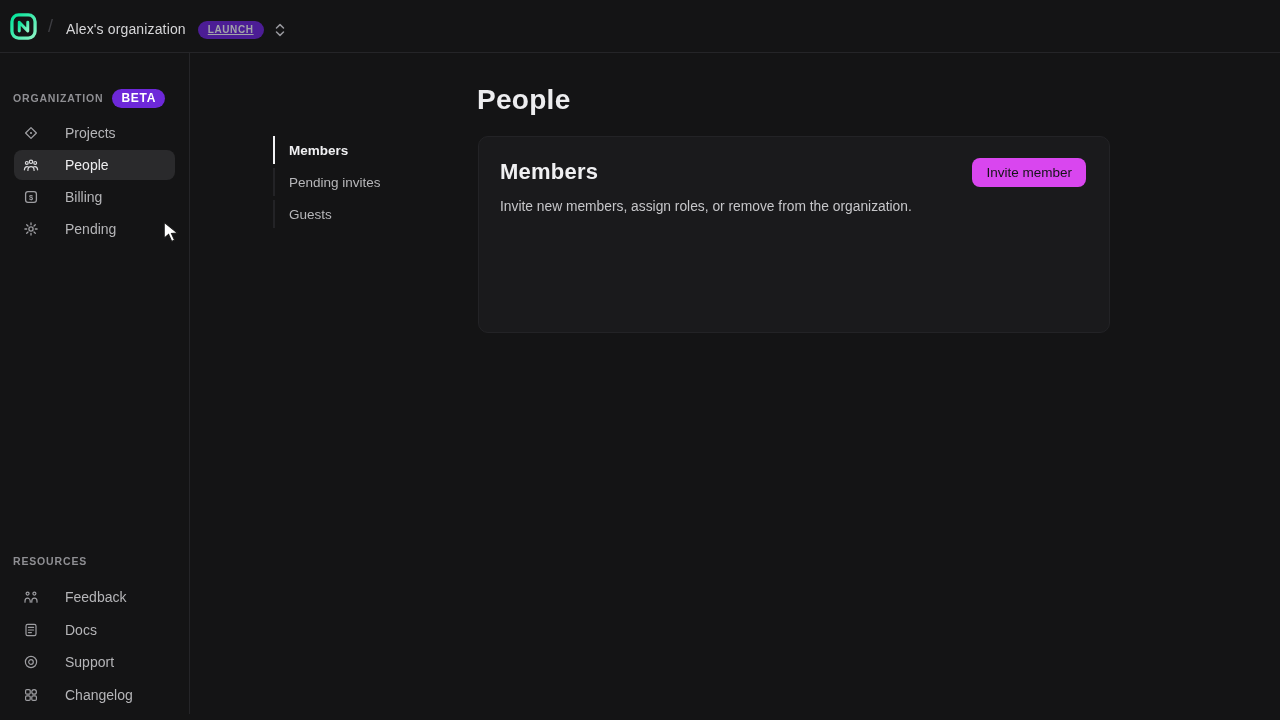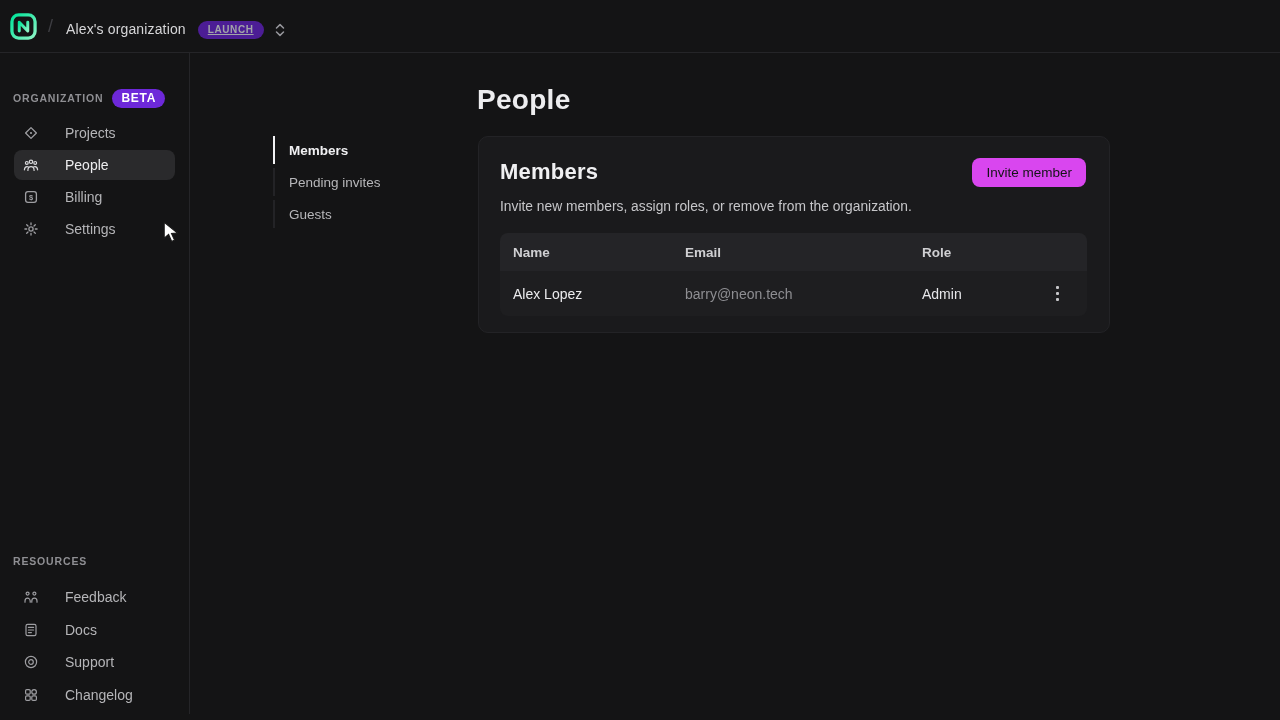--- a/index.html
+++ b/index.html
@@ -167,21 +167,21 @@
       <span>Billing</span>
     </button>
 
     <button class="side-item">
       <span class="icn">
         <svg width="16" height="16" viewBox="0 0 16 16" fill="none" stroke="currentColor" stroke-width="1.3" stroke-linecap="round">
           <circle cx="8" cy="8" r="2.1"></circle>
           <path d="M8 1.9v1.8M8 12.3v1.8M1.9 8h1.8M12.3 8h1.8M3.7 3.7l1.3 1.3M11 11l1.3 1.3M12.3 3.7 11 5M5 11l-1.3 1.3"></path>
         </svg>
       </span>
-      <span>Settings</span>
+      <span>Pending</span>
     </button>
   </div>
 
   <div class="resources">
     <div class="side-section-header">
       <span class="side-label">RESOURCES</span>
     </div>
     <div class="side-nav">
       <button class="side-item">
         <span class="icn">
@@ -235,36 +235,19 @@
   <button class="subnav-item">Guests</button>
 </div>
 
 <section class="card">
   <div class="card-head">
     <h2 class="card-title">Members</h2>
     <button class="invite-btn">Invite member</button>
   </div>
   <p class="card-desc">Invite new members, assign roles, or remove from the organization.</p>
 
-  <div class="table">
-    <div class="t-row t-head">
-      <span class="t-cell">Name</span>
-      <span class="t-cell">Email</span>
-      <span class="t-cell">Role</span>
-    </div>
-    <div class="t-row t-body">
-      <span class="t-cell cell-name">Alex Lopez</span>
-      <span class="t-cell cell-email">barry@neon.tech</span>
-      <span class="t-cell cell-role">Admin</span>
-      <button class="kebab-btn" aria-label="row menu">
-        <i></i>
-          <i></i>
-          <i></i>
-      </button>
-    </div>
-  </div>
 </section>
 
 <span class="cursor">
   <svg width="17" height="22" viewBox="0 0 17 22">
     <path d="M1.2 1.2v16l4.4-3.7 3.1 6.9 2.8-1.3-3-6.6 6-.5z" fill="#ffffff" stroke="#1a1a1a" stroke-width="1.1"></path>
   </svg>
 </span>
 
 </body></html>

